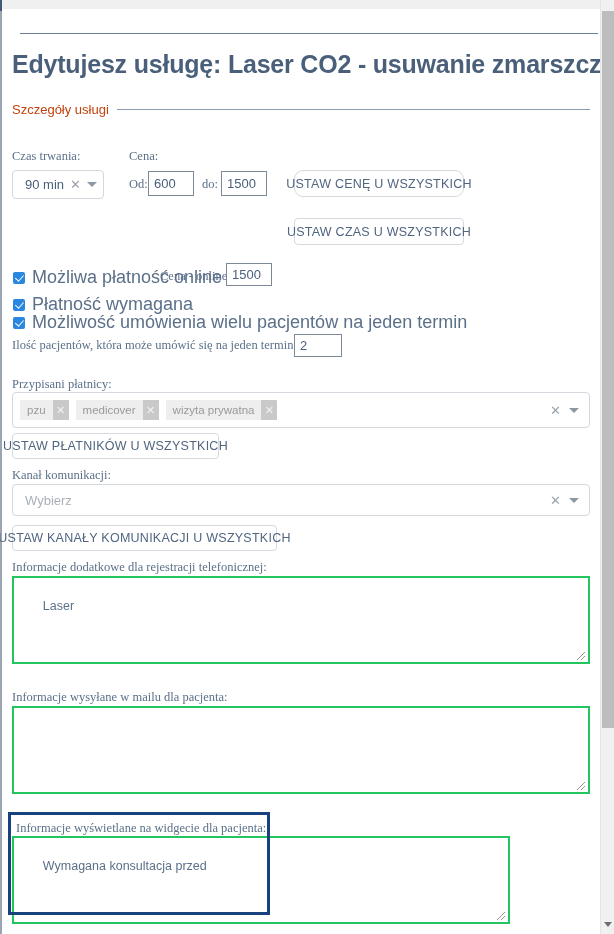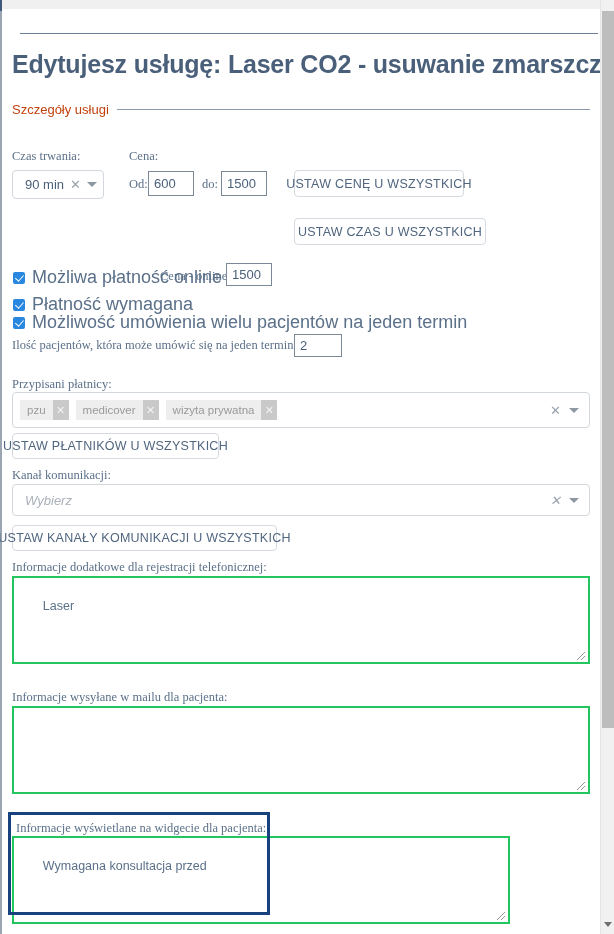--- a/index.html
+++ b/index.html
@@ -268,22 +268,22 @@
       <span class="clear-x">✕</span>
       <span class="caret"></span>
     </div>
 
     <div class="field-label" style="left:127px; top:140px;">Cena:</div>
     <div class="field-label" style="left:127px; top:168px;">Od:</div>
     <div class="sq-input" style="left:146px; top:162px; width:46px; height:25px;">600</div>
     <div class="field-label" style="left:200px; top:168px;">do:</div>
     <div class="sq-input" style="left:219px; top:162px; width:46px; height:25px;">1500</div>
 
-    <div class="btn-outline" style="left:292px; top:161px; width:170px; height:27px;">USTAW CENĘ U WSZYSTKICH</div>
-    <div class="btn-outline" style="left:292px; top:209px; width:192px; height:27px;">USTAW CZAS U WSZYSTKICH</div>
+    <div class="btn-outline" style="left:292px; top:161px; width:170px; height:27px;border-radius:9px;">USTAW CENĘ U WSZYSTKICH</div>
+    <div class="btn-outline" style="left:292px; top:209px; width:170px; height:27px;">USTAW CZAS U WSZYSTKICH</div>
 
     <div class="cbrow" style="left:11px; top:258px;">
       <span class="cb"></span>
       <span class="cbtext">Możliwa płatność online</span>
     </div>
     <div class="field-label" style="left:158px; top:260px;">Cena - online:</div>
     <div class="sq-input" style="left:224px; top:254px; width:46px; height:23px;">1500</div>
 
     <div class="cbrow" style="left:11px; top:285px;">
       <span class="cb"></span>
@@ -314,21 +314,21 @@
       </span>
       <span class="ms-right">
         <span class="clear-x">✕</span>
         <span class="caret"></span>
       </span>
     </div>
 
     <div class="btn-outline" style="left:10px; top:424px; width:207px; height:26px;">USTAW PŁATNIKÓW U WSZYSTKICH</div>
 
     <div class="field-label" style="left:10px; top:459px;">Kanał komunikacji:</div>
-    <div class="multiselect" style="left:10px; top:475px; width:578px; height:32px;font-style:italic;">
+    <div class="multiselect" style="left:10px; top:475px; width:578px; height:32px;">
       <span class="placeholder-txt">Wybierz</span>
       <span class="ms-right">
         <span class="clear-x">✕</span>
         <span class="caret"></span>
       </span>
     </div>
 
     <div class="btn-outline" style="left:10px; top:516px; width:265px; height:26px;">USTAW KANAŁY KOMUNIKACJI U WSZYSTKICH</div>
 
     <div class="field-label" style="left:10px; top:551px;">Informacje dodatkowe dla rejestracji telefonicznej:</div>

